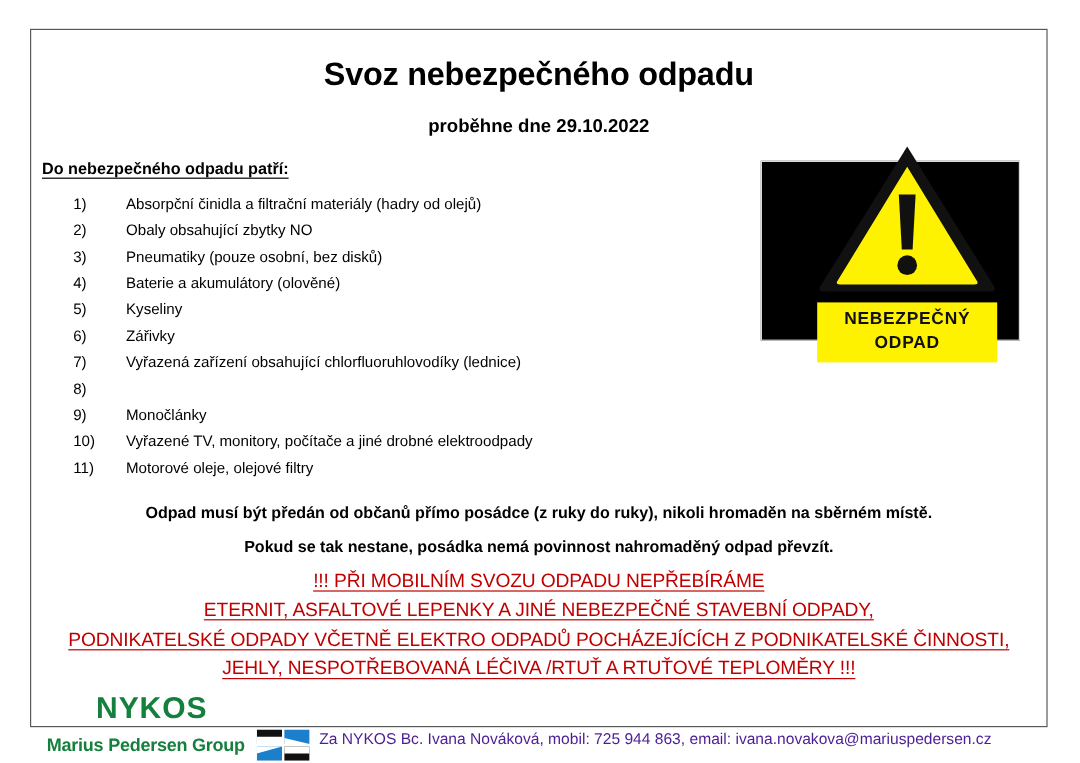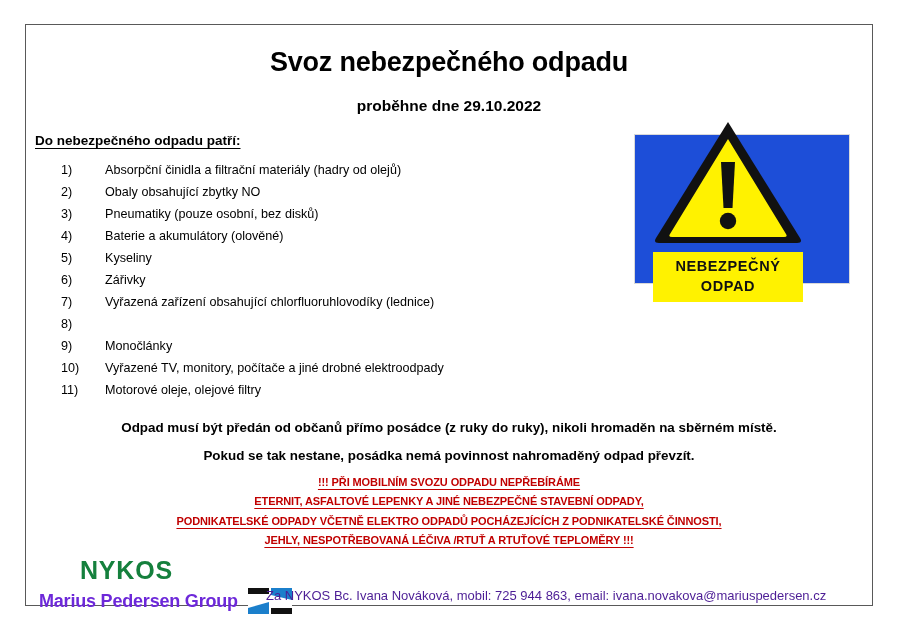--- a/index.html
+++ b/index.html
@@ -89,25 +89,25 @@
   }
 
   
   .sign-frame {
     position: absolute;
     right: 22px;
     top: 1px;
     width: 216px;
     height: 150px;
     border: 1px solid #d9d9d9;
-    background: #1d4ed8;
+    background: #000000;
     box-sizing: border-box;
     display: flex;
     flex-direction: column;
-    align-items: flex-start;
+    align-items: flex-end;
     justify-content: center;
   }
   .sign-inner {
     width: 186px;
     display: flex;
     flex-direction: column;
     align-items: center;
   }
   .sign-tri {
     display: block;
@@ -134,22 +134,22 @@
     line-height: 1.0;
     margin: 14px 0 0 0;
     padding: 0 18px;
   }
   .notice p { margin: 15px 0 12px 0; }
 
   
   .warn {
     text-align: center;
     color: #C00000;
-    font-weight: bold;
-    font-size: 11px;
+    font-weight: normal;
+    font-size: 16px;
     margin: 14px 0 0 0;
     line-height: 1.0;
     letter-spacing: -0.1px;
   }
   .warn div {
     margin-bottom: 8.5px;
   }
   .warn span {
     text-decoration: underline;
     text-underline-offset: 2.5px;
@@ -174,23 +174,23 @@
     letter-spacing: 0.8px;
     line-height: 1;
     padding-left: 41px;
   }
   .logo-sub-row {
     display: flex;
     align-items: center;
     margin-top: 5px;
   }
   .logo-sub {
-    color: #6d28d9;
-    font-weight: bold;
-    font-size: 18px;
+    color: #15803d;
+    font-weight: bold;
+    font-size: 15px;
     letter-spacing: -0.2px;
     white-space: nowrap;
     text-align: right;
   }
   .logo-mark {
     margin-left: 10px;
     flex: 0 0 auto;
   }
   .contact {
     position: absolute;

